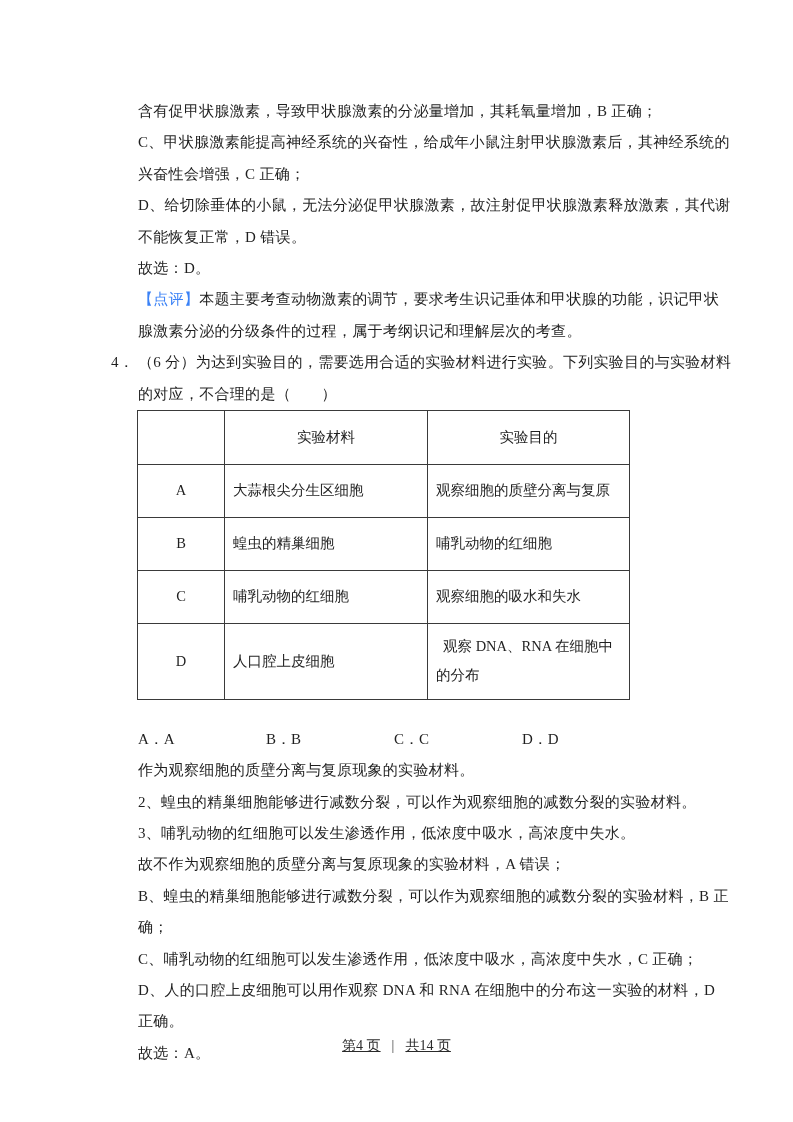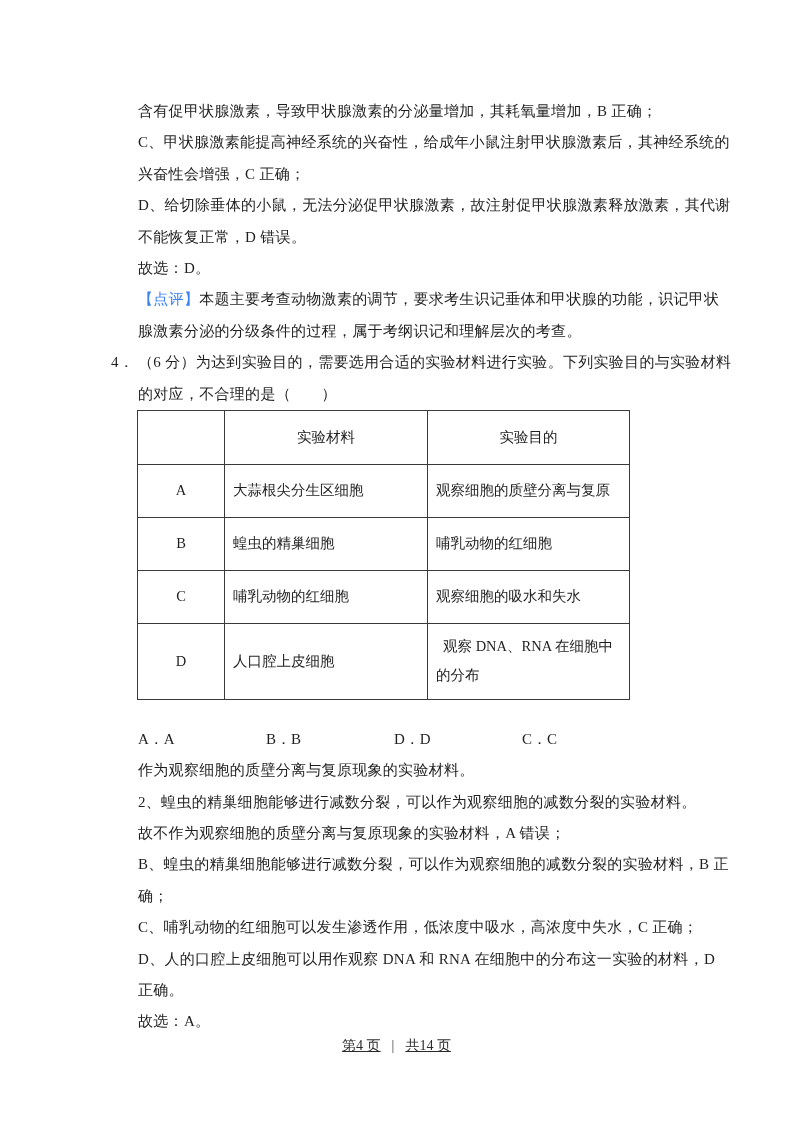--- a/index.html
+++ b/index.html
@@ -125,26 +125,27 @@
         <td class="c1">D</td>
         <td class="c2">人口腔上皮细胞</td>
         <td class="c3 wrap">观察 DNA、RNA 在细胞中的分布</td>
       </tr>
     </tbody>
       </table>
 
     <div class="options">
       <span class="opt">A．A</span>
       <span class="opt">B．B</span>
+      <span class="opt">C．C</span>
       <span class="opt">D．D</span>
-      <span class="opt">C．C</span>
     </div>
 
     <div class="line">作为观察细胞的质壁分离与复原现象的实验材料。</div>
     <div class="line">2、蝗虫的精巢细胞能够进行减数分裂，可以作为观察细胞的减数分裂的实验材料。</div>
+    <div class="line">3、哺乳动物的红细胞可以发生渗透作用，低浓度中吸水，高浓度中失水。</div>
 
     <div class="line">故不作为观察细胞的质壁分离与复原现象的实验材料，A 错误；</div>
     <div class="line">B、蝗虫的精巢细胞能够进行减数分裂，可以作为观察细胞的减数分裂的实验材料，B 正</div>
     <div class="line">确；</div>
     <div class="line">C、哺乳动物的红细胞可以发生渗透作用，低浓度中吸水，高浓度中失水，C 正确；</div>
     <div class="line">D、人的口腔上皮细胞可以用作观察 DNA 和 RNA 在细胞中的分布这一实验的材料，D</div>
     <div class="line">正确。</div>
     <div class="line">故选：A。</div>
 
   </div>

